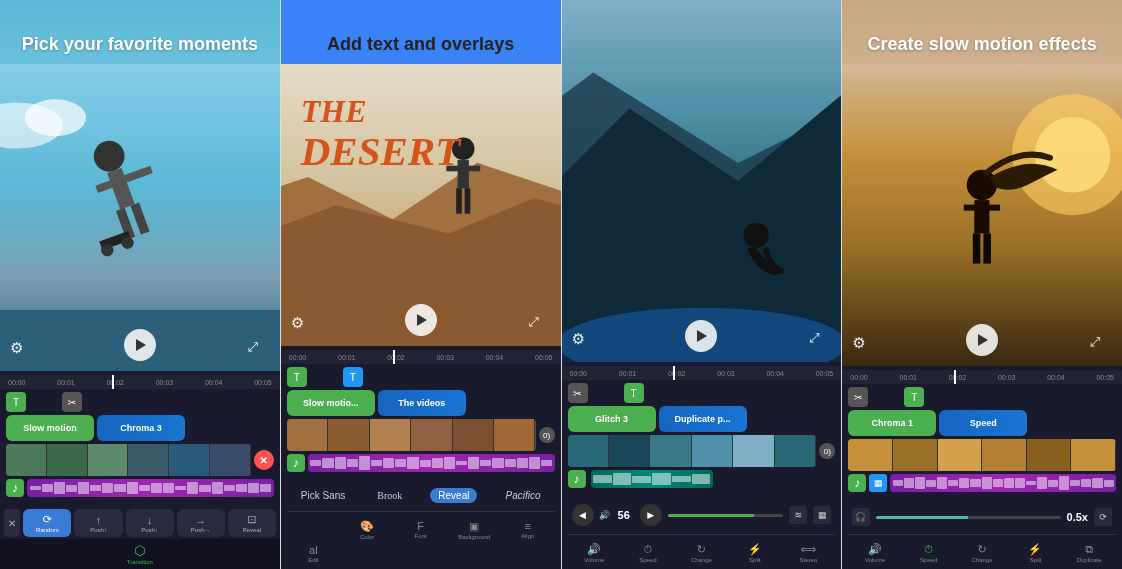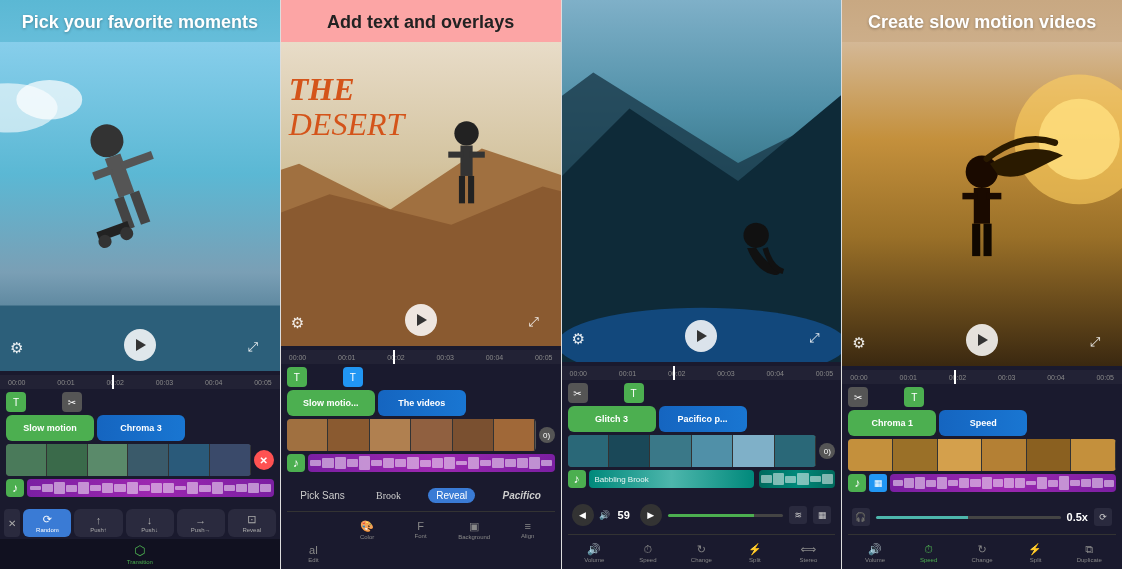--- a/index.html
+++ b/index.html
@@ -21,41 +21,42 @@
       overflow: hidden;
     }
 
     
     .panel-1 {
       background: linear-gradient(180deg, #5bb8d4 0%, #87ceeb 30%, #b0d8e8 50%, #4a7a9b 70%, #2c5f7a 100%);
     }
 
     
     .panel-2 {
-      background: #fca5a5;
+      background: #3b82f6;
       border-left: 1px solid #ddd;
     }
 
     
     .panel-3 {
       background: linear-gradient(180deg, #6b9eb0 0%, #4a8a9e 20%, #2c6b7a 40%, #1a4a5a 60%, #0d2a35 80%, #1a3a4a 100%);
       border-left: 1px solid #ddd;
     }
 
     
     .panel-4 {
       background: linear-gradient(180deg, #c8a882 0%, #d4b896 20%, #e8c88a 40%, #c4903c 60%, #8b6020 80%, #5a3a10 100%);
       border-left: 1px solid #ddd;
     }
 
     .panel-header {
       padding: 12px 16px 8px;
       text-align: center;
       z-index: 10;
       position: relative;
+      margin-top: 22px;
     }
 
     .panel-header h2 {
       font-size: 18px;
       font-weight: 700;
       line-height: 1.2;
       text-shadow: 0 1px 3px rgba(0,0,0,0.3);
     }
 
     .panel-1 .panel-header h2,
@@ -73,21 +74,21 @@
     .video-preview {
       flex: 1;
       position: relative;
       overflow: hidden;
     }
 
     
     .desert-text {
       position: absolute;
       top: 30px;
-      left: 8px;
+      left: 20px;
       font-size: 36px;
       font-weight: 900;
       color: #d4541a;
       line-height: 1.1;
       font-style: italic;
     }
 
     
     .play-btn-overlay {
       position: absolute;
@@ -679,21 +680,21 @@
         <rect x="-4" y="8" width="8" height="20" fill="#333"></rect>
         <rect x="-12" y="12" width="10" height="4" fill="#333"></rect>
         <rect x="2" y="12" width="10" height="4" fill="#333"></rect>
         <rect x="-5" y="28" width="4" height="18" fill="#222"></rect>
         <rect x="1" y="28" width="4" height="18" fill="#222"></rect>
       </g>
     </svg>
 
     <div class="desert-text">
       <div style="font-family:serif;font-style:italic;font-weight:900;font-size:32px;color:#d4541a;">THE</div>
-      <div style="font-family:serif;font-style:italic;font-weight:400;font-size:32px;color:#d4541a;">DESERT</div>
+      <div style="font-family:serif;font-style:italic;font-weight:700;font-size:41px;color:#d4541a;">DESERT</div>
     </div>
 
     <div class="settings-icon" style="position:absolute;bottom:10px;left:10px;color:rgba(255,255,255,0.9);font-size:15px;">⚙</div>
     <div class="play-btn-overlay"></div>
     <div class="expand-icon" style="position:absolute;bottom:10px;right:10px;color:rgba(255,255,255,0.9);font-size:13px;">⤢</div>
   </div>
 
   <div class="timeline">
     <div class="timeline-scrubber">
       <div class="scrubber-marks">
@@ -763,21 +764,21 @@
         </div>
       </div>
     </div>
   </div>
 
   <div class="bottom-toolbar">
     <div class="font-selector">
       <span class="font-item" style="font-family:sans-serif;">Pick Sans</span>
       <span class="font-item" style="font-family:serif;">Brook</span>
       <span class="font-item selected">Reveal</span>
-      <span class="font-item" style="font-style:italic;font-weight:bold;">Pacifico</span>
+      <span class="font-item" style="font-style:italic;">Pacifico</span>
     </div>
     <div style="width:100%;height:1px;background:#333;margin:2px 0;"></div>
 
     <div class="bottom-nav" style="background:transparent;padding:2px 0;">
       <div class="nav-item">
         <span class="nav-icon" style="font-size:11px;margin-top:24px;">aI</span>
         <span class="nav-label">Edit</span>
       </div>
       <div class="nav-item">
         <span class="nav-icon" style="font-size:11px;">🎨</span>
@@ -848,61 +849,58 @@
         <div class="scissors-icon">✂</div>
         <div style="width:30px;"></div>
         <div class="track-icon track-icon-green">T</div>
       </div>
 
       <div class="track-row">
         <div class="clip clip-green" style="width:88px;">
           <span>Glitch 3</span>
         </div>
         <div class="clip" style="width:88px;background:linear-gradient(90deg,#1565c0,#1976d2);">
-          <span>Pacifico p...</span>
+          <span>Duplicate p...</span>
         </div>
       </div>
 
       <div class="track-row">
         <div class="filmstrip">
           <div class="filmstrip-frame" style="background:#2a6878;"></div>
           <div class="filmstrip-frame" style="background:#1a4858;"></div>
           <div class="filmstrip-frame" style="background:#3a7888;"></div>
           <div class="filmstrip-frame" style="background:#5090a8;"></div>
           <div class="filmstrip-frame" style="background:#7fb0c8;"></div>
           <div class="filmstrip-frame" style="background:#2a6878;"></div>
         </div>
         <div class="badge-circle">0)</div>
       </div>
 
       <div class="track-row">
         <div class="green-add-btn">♪</div>
-        <div class="music-track-bar">
-          <span class="music-track-bar-text">Babbling Brook</span>
-        </div>
         <div class="waveform waveform-teal" style="flex:0.5;margin-left:2px;">
           <div class="waveform-bars">
             <div class="wb" style="height:60%"></div>
               <div class="wb" style="height:80%"></div>
             <div class="wb" style="height:50%"></div>
               <div class="wb" style="height:90%"></div>
             <div class="wb" style="height:40%"></div>
               <div class="wb" style="height:70%"></div>
           </div>
         </div>
       </div>
     </div>
   </div>
 
   <div class="bottom-toolbar">
     <div style="display:flex;align-items:center;gap:6px;padding:2px 4px;">
       <button class="volume-btn">◀</button>
       <span style="font-size:9px;color:#aaa;display:flex;align-items:center;gap:3px;">
         <span>🔊</span>
-        <span class="volume-number">59</span>
+        <span class="volume-number">56</span>
       </span>
       <button class="volume-btn">▶</button>
       <div style="flex:1;height:3px;background:linear-gradient(90deg,#4CAF50,#4CAF50 75%,#444 75%);border-radius:2px;"></div>
       <div class="mini-icon">≋</div>
       <div class="mini-icon">▦</div>
     </div>
     <div style="width:100%;height:1px;background:#333;margin:2px 0;"></div>
     <div class="bottom-nav" style="background:transparent;padding:2px 0;">
       <div class="nav-item">
         <span class="nav-icon" style="font-size:11px;">🔊</span>
@@ -923,21 +921,21 @@
       <div class="nav-item">
         <span class="nav-icon" style="font-size:11px;">⟺</span>
         <span class="nav-label">Stereo</span>
       </div>
     </div>
   </div>
 </div>
 
 <div class="panel panel-4">
   <div class="panel-header">
-    <h2>Create slow motion videos</h2>
+    <h2>Create slow motion effects</h2>
   </div>
 
   <div class="video-preview">
     <svg width="100%" height="100%" viewBox="0 0 280 200" preserveAspectRatio="xMidYMid slice" style="position:absolute;top:0;left:0;">
       <defs>
         <linearGradient id="gold-sky" x1="0" y1="0" x2="0" y2="1">
           <stop offset="0%" stop-color="#d4b896"></stop>
           <stop offset="30%" stop-color="#c4903c"></stop>
           <stop offset="60%" stop-color="#9a7028"></stop>
           <stop offset="100%" stop-color="#3a2810"></stop>

